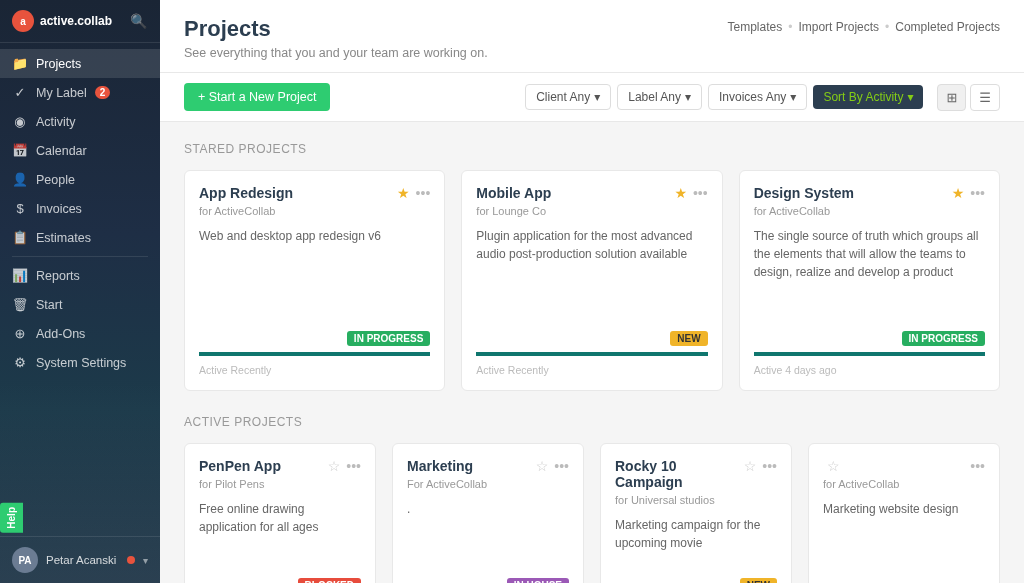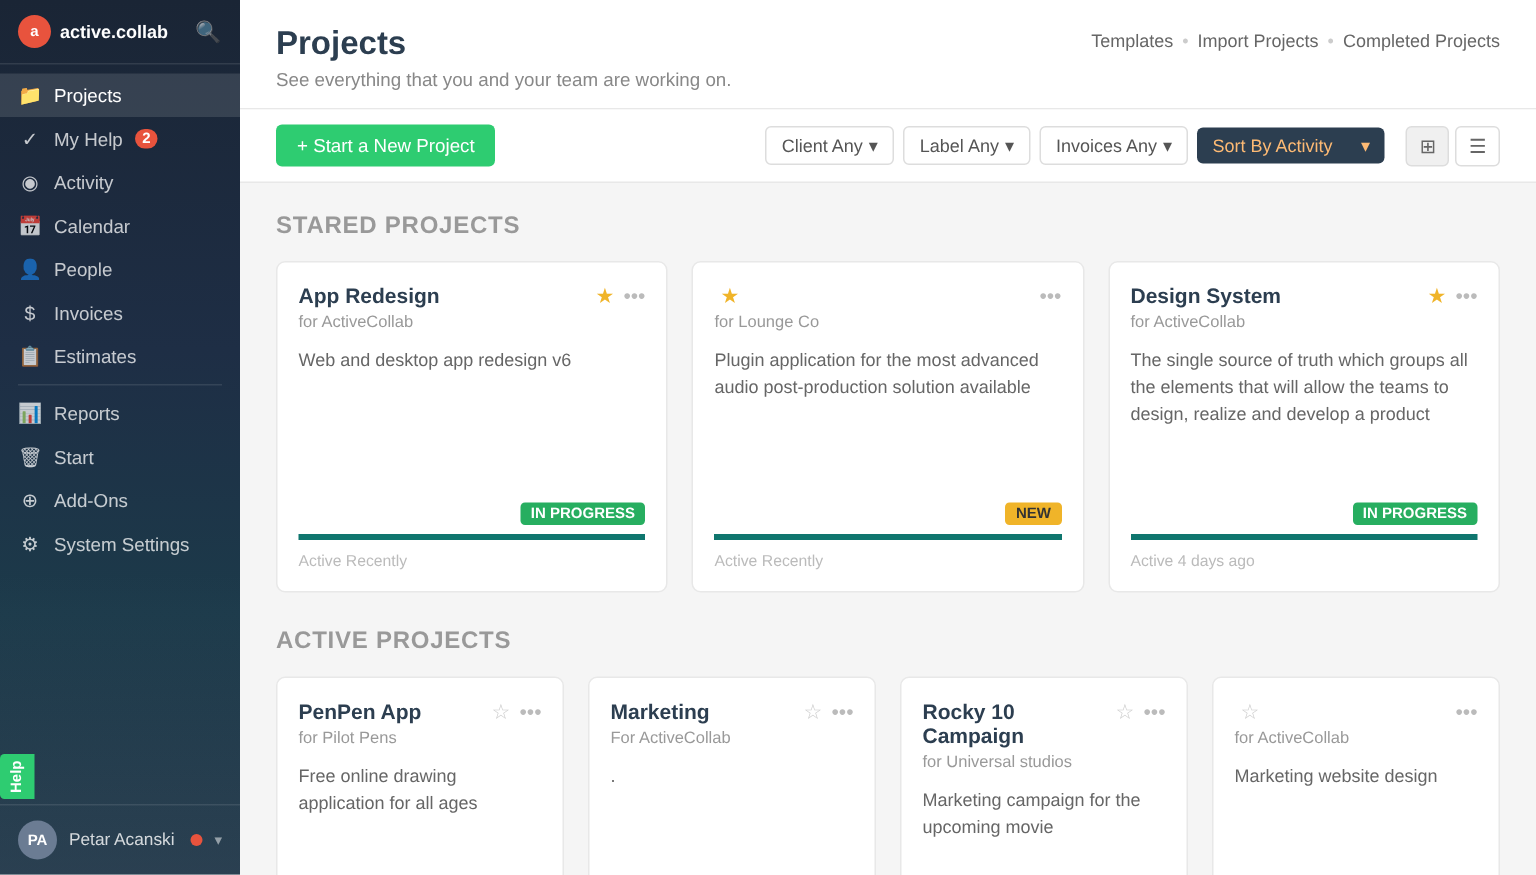--- a/index.html
+++ b/index.html
@@ -195,29 +195,29 @@
       font-size: 12px;
       color: #555;
       cursor: pointer;
       display: flex;
       align-items: center;
       gap: 4px;
       justify-content: center;
     }
     .sort-btn {
       background: #2c3e50;
-      color: #fdba74;
+      color: #84cc16;
       border: none;
       border-radius: 4px;
       padding: 5px 10px;
       font-size: 12px;
       cursor: pointer;
       display: flex;
       align-items: center;
-      gap: 19px;
+      gap: 4px;
     }
     .view-btns {
       display: flex;
       gap: 4px;
       margin-left: 8px;
     }
     .view-btn {
       background: white;
       border: 1px solid #ddd;
       border-radius: 4px;
@@ -227,22 +227,22 @@
       font-size: 13px;
     }
     .view-btn.active { background: #f0f0f0; }
 
     
     .content {
       padding: 20px 24px;
       flex: 1;
     }
     .section-title {
-      font-size: 16px;
-      font-weight: 700;
+      font-size: 12px;
+      font-weight: 400;
       color: #999;
       text-transform: uppercase;
       letter-spacing: 0.5px;
       margin-bottom: 14px;
     }
 
     .projects-grid {
       display: grid;
       grid-template-columns: repeat(4, 1fr);
       gap: 16px;
@@ -337,21 +337,21 @@
       <div class="search-icon-btn">🔍</div>
     </div>
 
     <nav class="sidebar-nav">
       <div class="nav-item active">
         <span class="nav-icon">📁</span>
         <span>Projects</span>
       </div>
       <div class="nav-item">
         <span class="nav-icon">✓</span>
-        <span>My Help</span>
+        <span>My Label</span>
         <span class="badge">2</span>
       </div>
       <div class="nav-item">
         <span class="nav-icon">◉</span>
         <span>Activity</span>
       </div>
       <div class="nav-item">
         <span class="nav-icon">📅</span>
         <span>Calendar</span>
       </div>
@@ -456,20 +456,21 @@
         <div class="card-footer">
           <div class="card-status-row">
             <span class="status-badge status-in-progress">IN PROGRESS</span>
           </div>
           <div class="card-time">Active Recently</div>
         </div>
       </div>
 
       <div class="project-card">
         <div class="card-header">
+          <span class="card-title">Mobile App</span>
           <span class="star-icon">★</span>
           <span class="dots-menu">•••</span>
         </div>
         <div class="card-client">for Lounge Co</div>
         <div class="card-desc">Plugin application for the most advanced audio post-production solution available</div>
         <div class="card-footer">
           <div class="card-status-row">
             <span class="status-badge status-new">NEW</span>
           </div>
           <div class="card-time">Active Recently</div>

